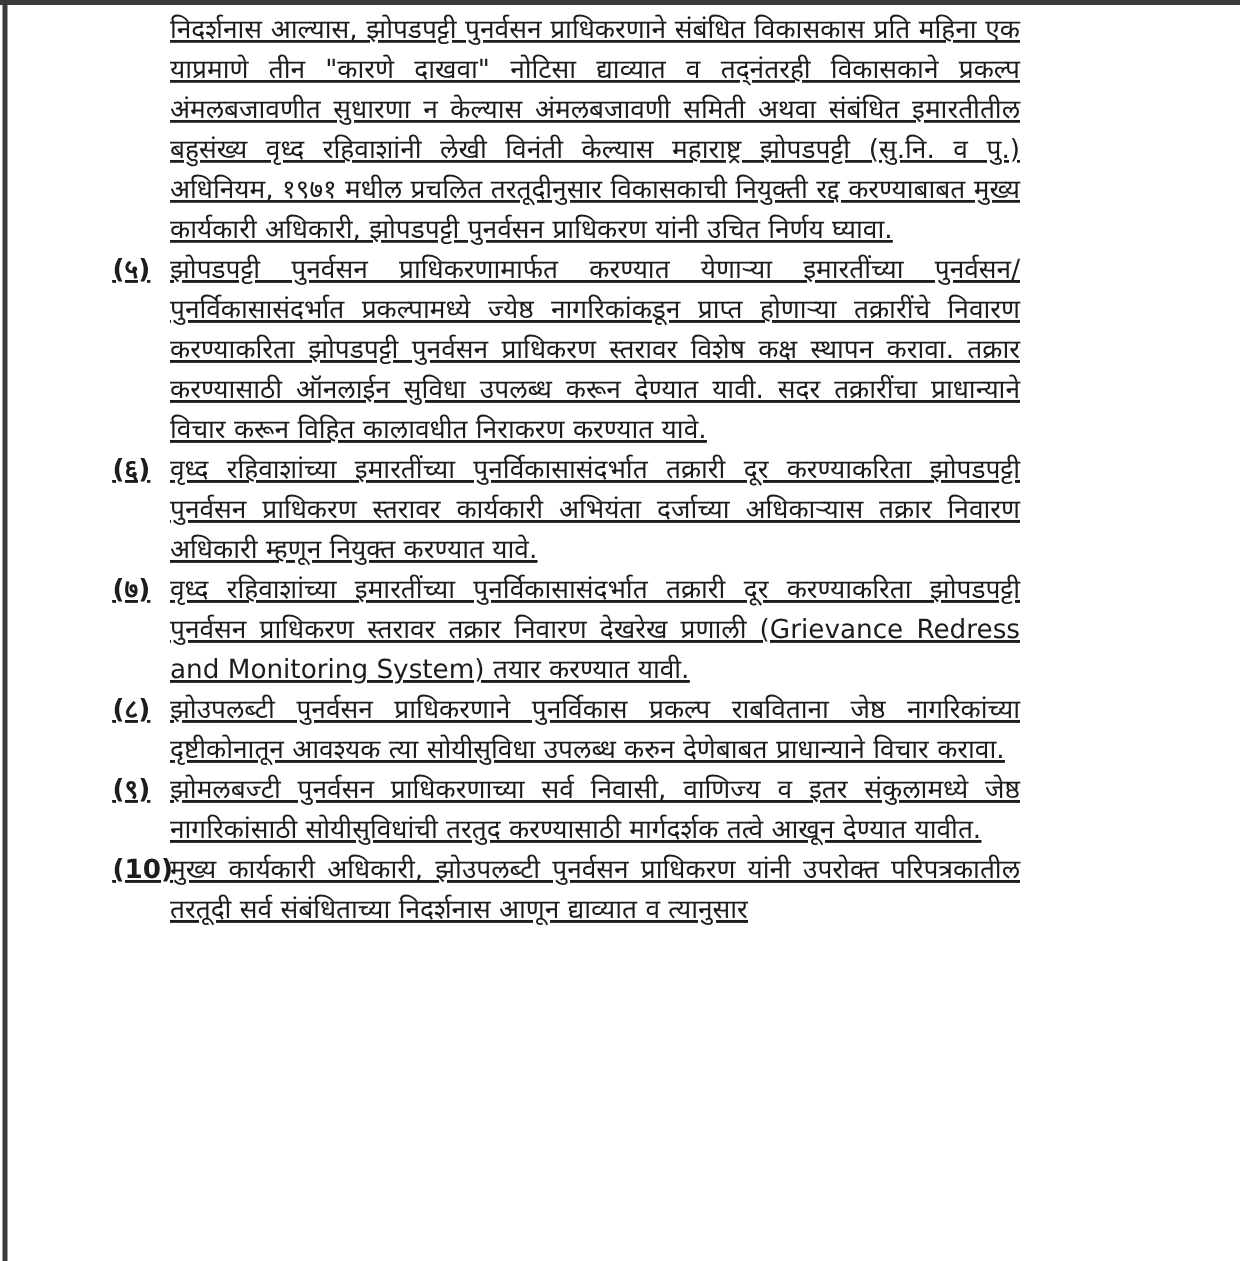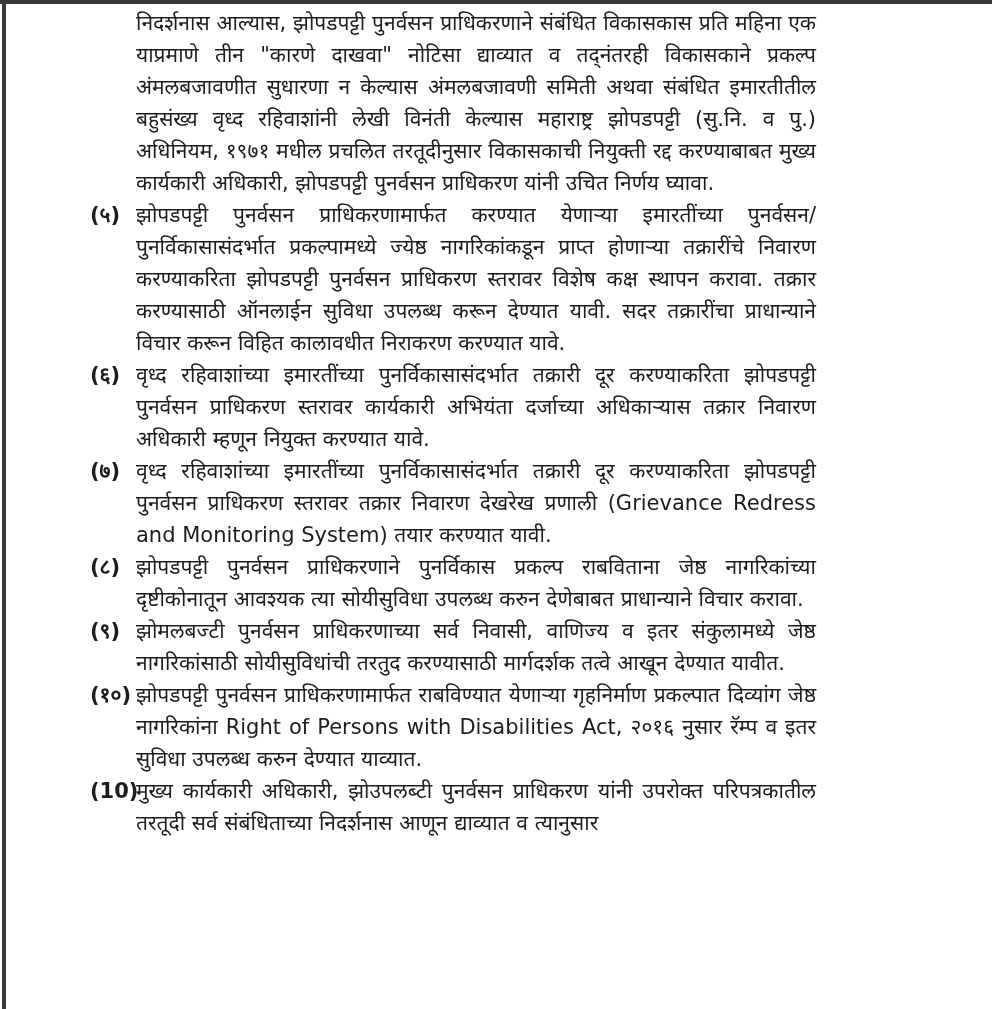--- a/index.html
+++ b/index.html
@@ -1,15 +1,15 @@
 <!DOCTYPE html>
 <html lang="mr"><head>
 <meta charset="utf-8">
 <style>
-  * { margin: 0; padding: 0; box-sizing: border-box; }
+  * { margin: 0; padding: 0; box-sizing: border-box; text-decoration: underline; }
   html, body { background: #ffffff; }
   body {
     width: 992px;
     height: 1009px;
     position: relative;
     overflow: hidden;
     font-family: "DejaVu Sans", "Liberation Sans", sans-serif;
     color: #1c1c1c;
   }
   .edge-bar-top {
@@ -74,31 +74,27 @@
     <span class="item-text">वृध्द रहिवाशांच्या इमारतींच्या पुनर्विकासासंदर्भात तक्रारी दूर करण्याकरिता झोपडपट्टी पुनर्वसन प्राधिकरण स्तरावर कार्यकारी अभियंता दर्जाच्या अधिकाऱ्यास तक्रार निवारण अधिकारी म्हणून नियुक्त करण्यात यावे.</span>
   </div>
 
   <div class="list-item">
     <span class="item-number">(७)</span>
     <span class="item-text">वृध्द रहिवाशांच्या इमारतींच्या पुनर्विकासासंदर्भात तक्रारी दूर करण्याकरिता झोपडपट्टी पुनर्वसन प्राधिकरण स्तरावर तक्रार निवारण देखरेख प्रणाली (Grievance Redress and Monitoring System) तयार करण्यात यावी.</span>
   </div>
 
   <div class="list-item">
     <span class="item-number">(८)</span>
-    <span class="item-text">झोपडपट्टी पुनर्वसन प्राधिकरणाने पुनर्विकास प्रकल्प राबविताना जेष्ठ नागरिकांच्या दृष्टीकोनातून आवश्यक त्या सोयीसुविधा उपलब्ध करुन देणेबाबत प्राधान्याने विचार करावा.</span>
+    <span class="item-text">झोउपलब्टी पुनर्वसन प्राधिकरणाने पुनर्विकास प्रकल्प राबविताना जेष्ठ नागरिकांच्या दृष्टीकोनातून आवश्यक त्या सोयीसुविधा उपलब्ध करुन देणेबाबत प्राधान्याने विचार करावा.</span>
   </div>
 
   <div class="list-item">
     <span class="item-number">(९)</span>
     <span class="item-text">झोमलबज्टी पुनर्वसन प्राधिकरणाच्या सर्व निवासी, वाणिज्य व इतर संकुलामध्ये जेष्ठ नागरिकांसाठी सोयीसुविधांची तरतुद करण्यासाठी मार्गदर्शक तत्वे आखून देण्यात यावीत.</span>
   </div>
 
-  <div class="list-item">
-    <span class="item-number">(१०)</span>
-    <span class="item-text">झोपडपट्टी पुनर्वसन प्राधिकरणामार्फत राबविण्यात येणाऱ्या गृहनिर्माण प्रकल्पात दिव्यांग जेष्ठ नागरिकांना Right of Persons with Disabilities Act, २०१६ नुसार रॅम्प व इतर सुविधा उपलब्ध करुन देण्यात याव्यात.</span>
-  </div>
 
   <div class="list-item">
     <span class="item-number">(10)</span>
     <span class="item-text">मुख्य कार्यकारी अधिकारी, झोउपलब्टी पुनर्वसन प्राधिकरण यांनी उपरोक्त परिपत्रकातील तरतूदी सर्व संबंधिताच्या निदर्शनास आणून द्याव्यात व त्यानुसार</span>
   </div>
 
 </div>
 
 </body></html>

